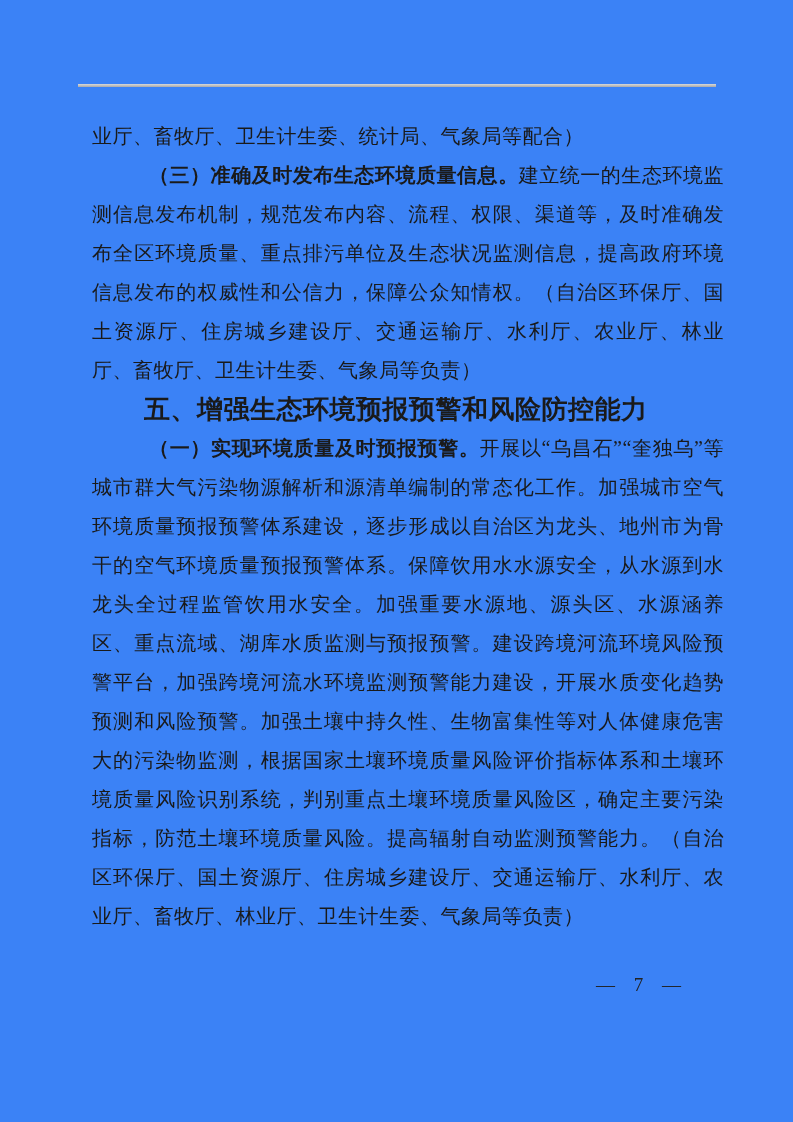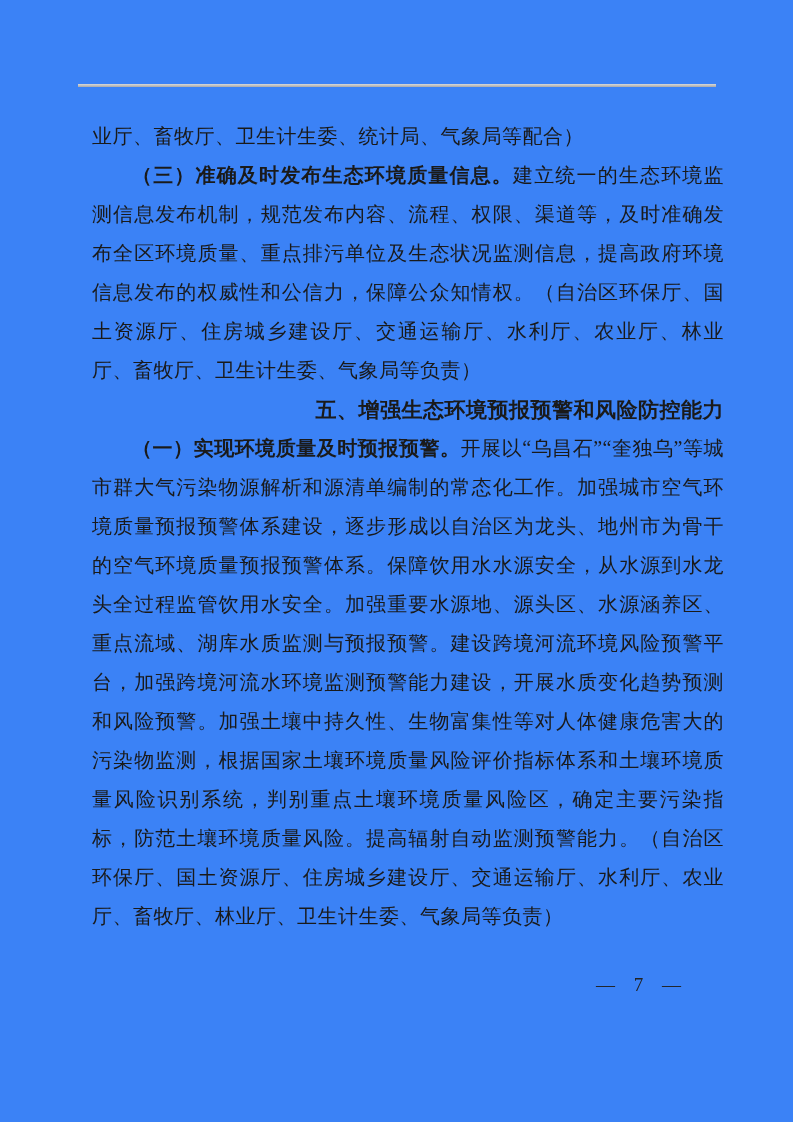--- a/index.html
+++ b/index.html
@@ -32,29 +32,30 @@
     text-justify: inter-character;
   }
   .doc-body p, .doc-body h2 {
     margin: 0;
     padding: 0;
   }
   .para-indent { text-indent: 2em; }
   .lead-strong {
     font-weight: bold;
     font-family: "Liberation Serif", "DejaVu Serif", serif;
+    margin-left: 17px;
   }
   .section-heading {
     font-family: "Liberation Sans", "DejaVu Sans", sans-serif;
     font-weight: bold;
-    font-size: 21px;
+    font-size: 26px;
     line-height: 39px;
     text-indent: 2em;
     letter-spacing: 0.5px;
-    text-align: right;
+    text-align: left;
   }
   .page-number {
     position: absolute;
     top: 970px;
     right: 110px;
     font-size: 19px;
     line-height: 30px;
     letter-spacing: 2px;
     word-spacing: 10px;
     color: #222222;

